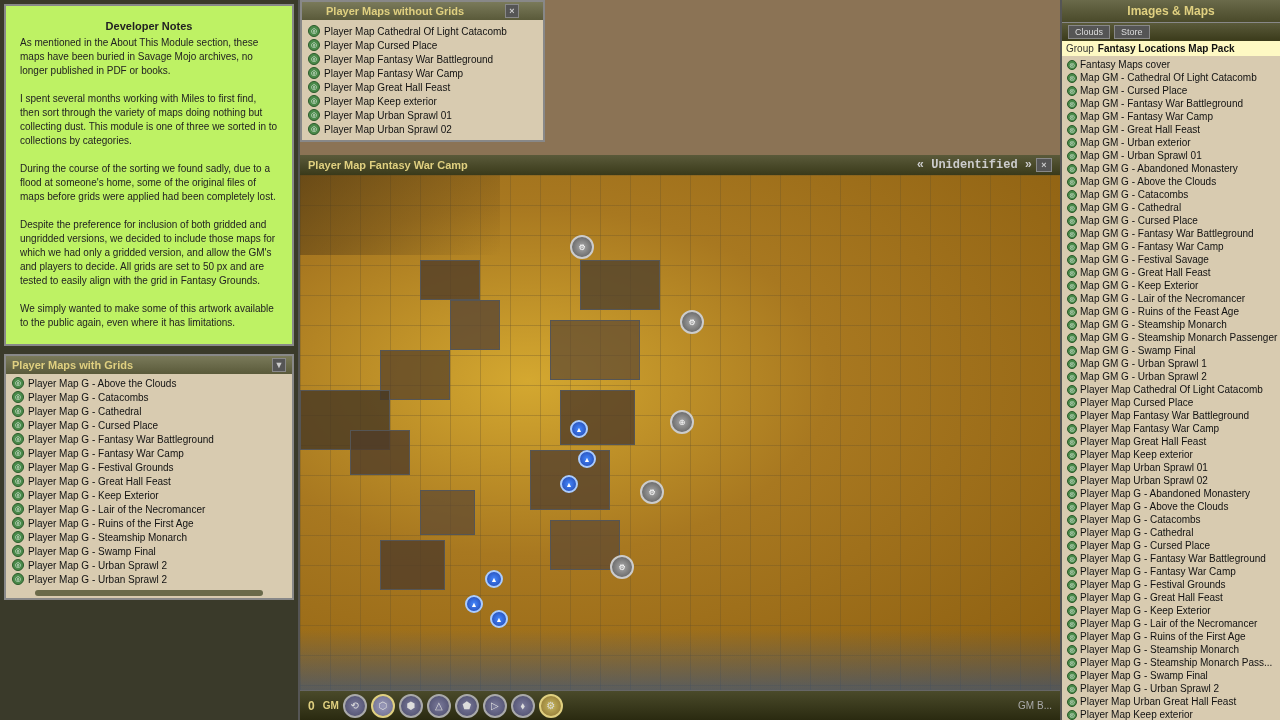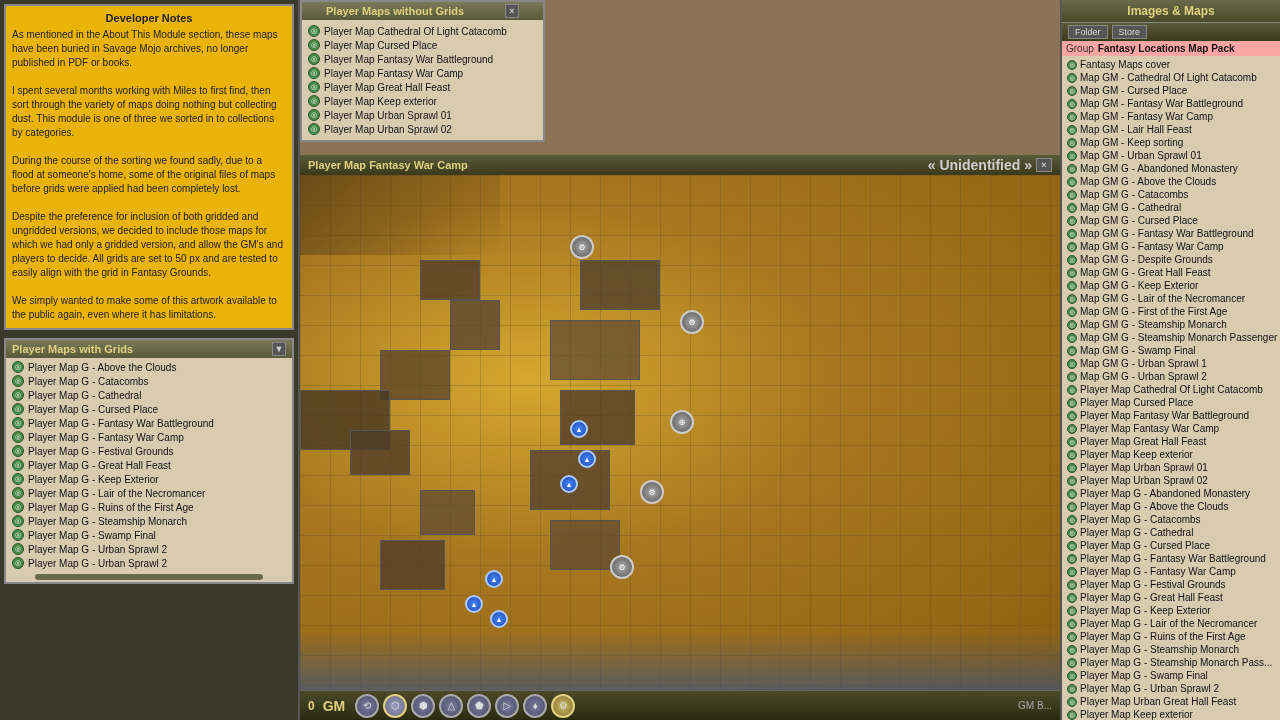--- a/index.html
+++ b/index.html
@@ -47,24 +47,24 @@
       height: 100%;
       background: #3a3a2a;
       border-left: 2px solid #555;
       display: flex;
       flex-direction: column;
       overflow: hidden;
     }
 
     
     .dev-notes {
-      background: #eab308;
+      background: #bef264;
       border: 2px solid #888;
       margin: 4px;
-      padding: 6px;
+      padding: 14px;
       flex-shrink: 0;
     }
 
     .dev-notes-title {
       font-weight: bold;
       font-size: 11px;
       color: #222;
       text-align: center;
       margin-bottom: 4px;
     }
@@ -280,23 +280,22 @@
       border-top: 1px solid #666;
       display: flex;
       align-items: center;
       padding: 0 8px;
       gap: 4px;
       z-index: 10;
     }
 
     .toolbar-gm {
       color: #e0d080;
-      font-size: 14px;
+      font-size: 10px;
       font-weight: bold;
-      margin-right: 6px;
     }
 
     .toolbar-btn {
       width: 24px;
       height: 24px;
       border-radius: 50%;
       background: radial-gradient(circle, #7a7a9a, #4a4a6a);
       border: 2px solid #aaa;
       cursor: pointer;
       display: flex;
@@ -510,21 +509,21 @@
           <div class="list-item">
             <span class="list-item-icon">◎</span>
             <span>Player Map Urban Sprawl 02</span>
           </div>
         </div>
     </div>
 
     <div class="map-title-bar" style="top:155px;">
       <span>Player Map Fantasy War Camp</span>
       <div class="map-controls">
-        <span style="font-size:14px;color:#ccc;cursor:pointer;">« Unidentified »</span>
+        <span style="font-size:12px;color:#ccc;cursor:pointer;font-family:Liberation Mono, monospace;">« Unidentified »</span>
         <div class="map-control-btn">×</div>
       </div>
     </div>
 
     <div class="map-bg" style="top:175px;bottom:30px;"></div>
     <div class="map-grid" style="top:175px;bottom:30px;"></div>
 
     <div style="position:absolute;top:175px;left:0;width:200px;height:80px;background:linear-gradient(135deg,rgba(70,50,20,0.6) 0%,transparent 100%);z-index:2;"></div>
 
     <div style="position:absolute;top:260px;left:120px;width:60px;height:40px;background:rgba(80,60,40,0.8);border:1px solid #555;z-index:2;"></div>
@@ -571,24 +570,24 @@
 
       <span class="toolbar-end">GM B...</span>
     </div>
 
   </div>
 
   <div class="right-panel">
     <div class="right-panel-title">Images &amp; Maps</div>
 
     <div class="right-section-header">
-      <button class="btn">Folder</button>
+      <button class="btn">Clouds</button>
       <button class="btn">Store</button>
     </div>
-    <div style="background:#fca5a5;padding:2px 4px;font-size:10px;display:flex;align-items:flex-start;gap:4px;">
+    <div style="background:#fef9c3;padding:2px 4px;font-size:10px;display:flex;align-items:flex-start;gap:4px;">
       <span style="color:#333;">Group</span>
       <span style="color:#111;font-weight:bold;font-size:10px;">Fantasy Locations Map Pack</span>
     </div>
 
     <div class="right-list" id="right-list">
     <div class="right-list-item">
           <span class="ico">◎</span>
           <span>Fantasy Maps cover</span>
         </div>
         <div class="right-list-item">
@@ -602,25 +601,25 @@
         <div class="right-list-item">
           <span class="ico">◎</span>
           <span>Map GM - Fantasy War Battleground</span>
         </div>
         <div class="right-list-item">
           <span class="ico">◎</span>
           <span>Map GM - Fantasy War Camp</span>
         </div>
         <div class="right-list-item">
           <span class="ico">◎</span>
-          <span>Map GM - Lair Hall Feast</span>
-        </div>
-        <div class="right-list-item">
-          <span class="ico">◎</span>
-          <span>Map GM - Keep sorting</span>
+          <span>Map GM - Great Hall Feast</span>
+        </div>
+        <div class="right-list-item">
+          <span class="ico">◎</span>
+          <span>Map GM - Urban exterior</span>
         </div>
         <div class="right-list-item">
           <span class="ico">◎</span>
           <span>Map GM - Urban Sprawl 01</span>
         </div>
         <div class="right-list-item">
           <span class="ico">◎</span>
           <span>Map GM G - Abandoned Monastery</span>
         </div>
         <div class="right-list-item">
@@ -642,37 +641,37 @@
         <div class="right-list-item">
           <span class="ico">◎</span>
           <span>Map GM G - Fantasy War Battleground</span>
         </div>
         <div class="right-list-item">
           <span class="ico">◎</span>
           <span>Map GM G - Fantasy War Camp</span>
         </div>
         <div class="right-list-item">
           <span class="ico">◎</span>
-          <span>Map GM G - Despite Grounds</span>
+          <span>Map GM G - Festival Savage</span>
         </div>
         <div class="right-list-item">
           <span class="ico">◎</span>
           <span>Map GM G - Great Hall Feast</span>
         </div>
         <div class="right-list-item">
           <span class="ico">◎</span>
           <span>Map GM G - Keep Exterior</span>
         </div>
         <div class="right-list-item">
           <span class="ico">◎</span>
           <span>Map GM G - Lair of the Necromancer</span>
         </div>
         <div class="right-list-item">
           <span class="ico">◎</span>
-          <span>Map GM G - First of the First Age</span>
+          <span>Map GM G - Ruins of the Feast Age</span>
         </div>
         <div class="right-list-item">
           <span class="ico">◎</span>
           <span>Map GM G - Steamship Monarch</span>
         </div>
         <div class="right-list-item">
           <span class="ico">◎</span>
           <span>Map GM G - Steamship Monarch Passenger</span>
         </div>
         <div class="right-list-item">

